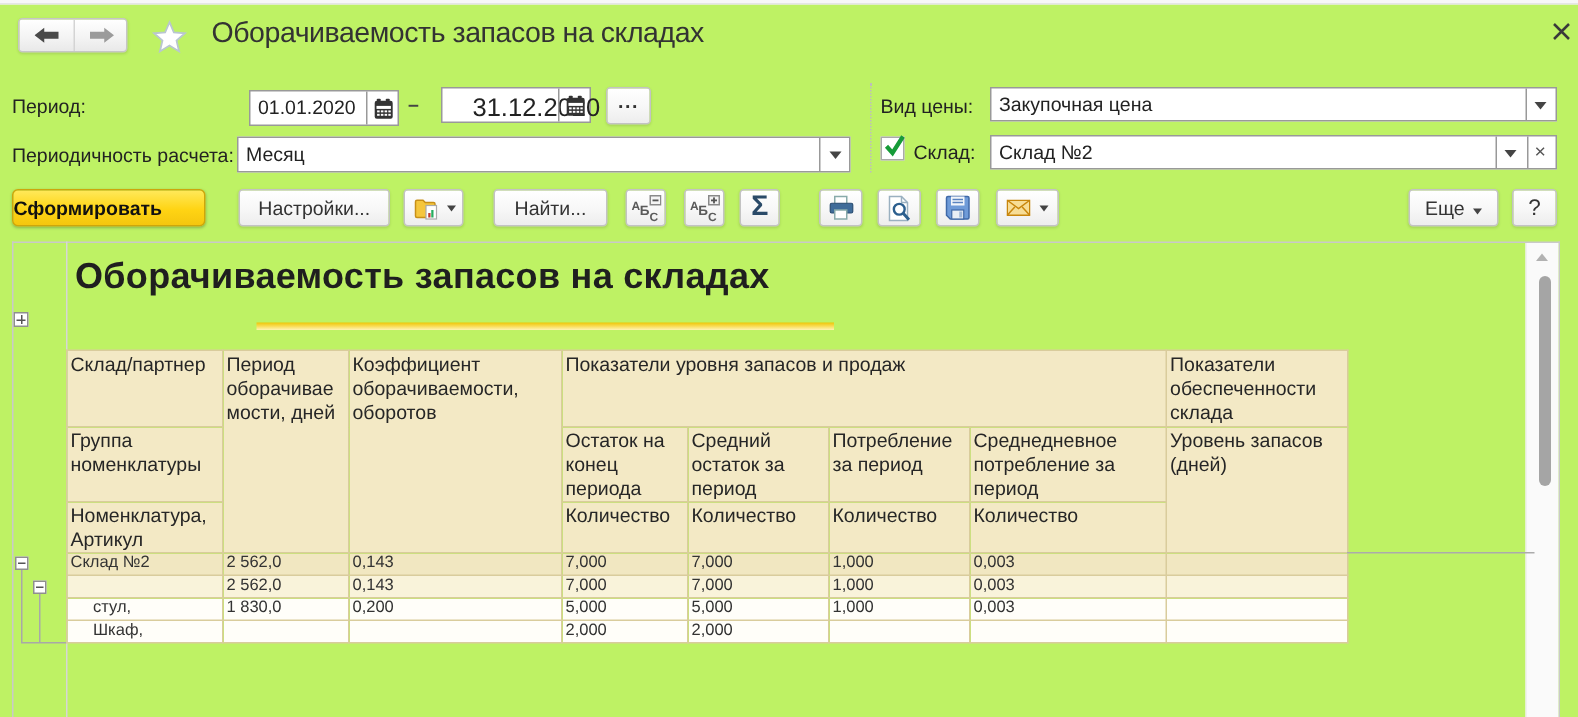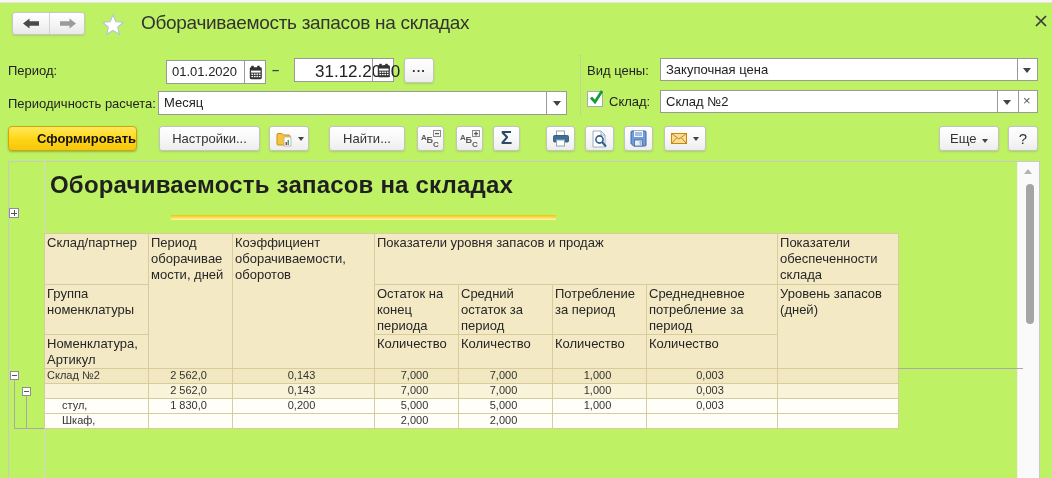--- a/index.html
+++ b/index.html
@@ -101,21 +101,21 @@
     </svg>
   <div class="lbl" style="left:609px;top:94px">Склад:</div>
   <div class="fld" style="left:660px;top:90px;width:378px;height:23px">
     <div class="abs" style="left:5px;top:3px;font-size:13px">Склад №2</div>
     <div class="abs" style="left:336px;top:0;width:1px;height:21px;background:#999"></div>
     <div class="caret abs" style="left:342px;top:9px"></div>
     <div class="abs" style="left:357px;top:0;width:1px;height:21px;background:#999"></div>
     <div class="abs" style="left:362px;top:2px;font-size:13px;color:#555">×</div>
   </div>
 
-  <div class="abs" style="left:8px;top:126px;width:129px;height:25px;border:1px solid #cda60b;border-radius:4px;background:linear-gradient(#ffe95a,#ffd414 55%,#f5c60e);box-shadow:0 1px 2px rgba(0,0,0,.25);font-size:13px;font-weight:bold;color:#111;text-align:right;line-height:23px">Сформировать</div>
+  <div class="abs" style="left:8px;top:126px;width:129px;height:25px;border:1px solid #cda60b;border-radius:4px;background:linear-gradient(#ffe95a,#ffd414 55%,#f5c60e);box-shadow:0 1px 2px rgba(0,0,0,.25);font-size:13px;font-weight:bold;color:#111;text-align:left;line-height:23px">Сформировать</div>
   <div class="btn" style="left:159px;top:126px;width:101px;height:25px;line-height:23px">Настройки...</div>
   <div class="btn" style="left:269px;top:126px;width:40px;height:25px">
     <svg class="abs" style="left:6px;top:4px" width="17" height="16" viewBox="0 0 17 16">
         <path d="M1 3.5 Q1 2.5 2 2.5 H6 L7.5 4 H13 Q14 4 14 5 V13 Q14 14 13 14 H2 Q1 14 1 13 Z" fill="#f5c63d" stroke="#c89018" stroke-width="1"></path>
         <rect x="8" y="6" width="7" height="9" fill="#fff" stroke="#aaa" stroke-width="0.8"></rect>
         <rect x="9.5" y="11" width="1.5" height="3" fill="#c0392b"></rect>
         <rect x="11.5" y="9" width="1.5" height="5" fill="#27ae60"></rect>
       </svg>
     <div class="caret abs" style="left:28px;top:10px;border-left-width:3.5px;border-right-width:3.5px;border-top-width:4.5px"></div>
   </div>
@@ -272,21 +272,21 @@
         </tr>
     </tbody>
   </table>
   <style>
     #rpt td{border:1px solid #d9cc9c;overflow:hidden;vertical-align:top}
     #rpt tr.h td{background:#f3e9c5;font-size:13px;line-height:16px;padding:1px 2px 0 2px;color:#262626}
     #rpt tr.d td{font-size:11px;line-height:13px;padding:0 2px 0 2px;color:#333;border-top-color:#e5dcb8}
     #rpt tr.r1 td{background:#f1e7c1;border-top-color:#d9cc9c}
     #rpt tr.r2 td{background:#f9f3da}
     #rpt tr.r3 td{background:#fffef9}
-    #rpt tr.d td.n{text-align:center;padding-right:6px}
+    #rpt tr.d td.n{text-align:left;padding-right:6px}
     #rpt tr.d td.ind{padding-left:17px}
   </style>
 
   <div class="abs" style="left:898px;top:368px;width:125px;height:1px;background:#ababab"></div>
 
   <div class="abs" style="left:14px;top:380px;width:1px;height:48px;background:#a8a8a8"></div>
   <div class="abs" style="left:26px;top:396px;width:1px;height:32px;background:#a8a8a8"></div>
   <div class="abs" style="left:14px;top:428px;width:30px;height:1px;background:#a8a8a8"></div>
   <div class="abs" style="left:10px;top:371px;width:9px;height:9px;border:1px solid #8f8f8f;background:#fff"></div>
   <div class="abs" style="left:12px;top:375px;width:5px;height:1px;background:#555"></div>

